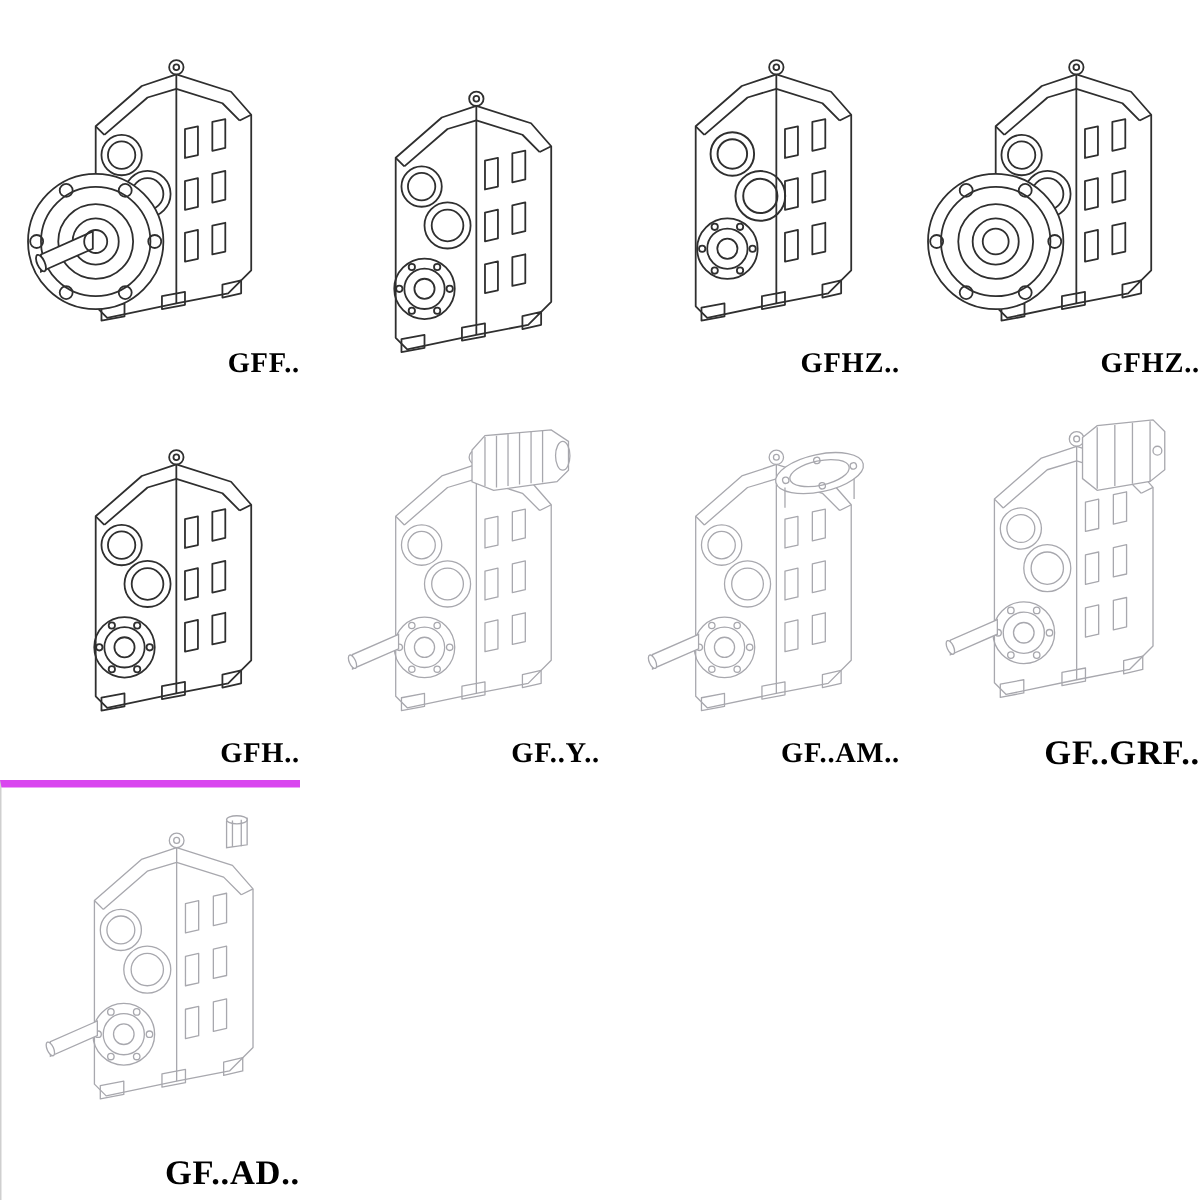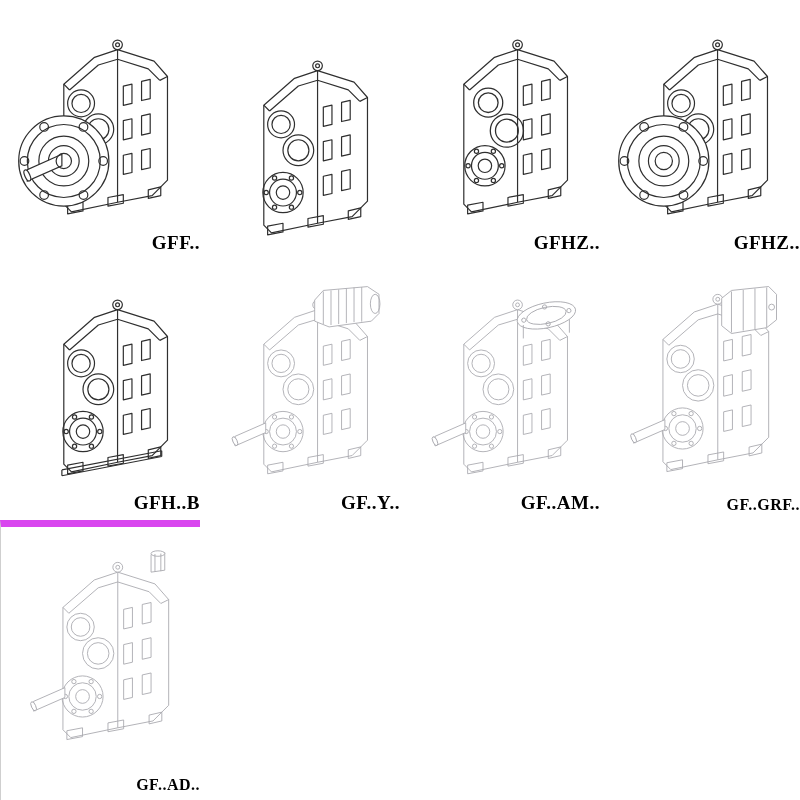--- a/index.html
+++ b/index.html
@@ -21,40 +21,40 @@
   .cell {
     display: flex;
     flex-direction: column;
     align-items: flex-end;
     justify-content: flex-end;
     padding-bottom: 6px;
     box-sizing: border-box;
   }
   .cell.boxed {
     border-left: 1px solid #cfcfcf;
-    border-top: 7px solid #d946ef;
+    border-top: 5px solid #d946ef;
     gap: 12px;
   }
   .drawing {
     width: 186px;
     height: 216px;
     display: block;
   }
   .row3 .drawing { height: 230px; }
   .solid { stroke: #2f2f2f; stroke-width: 1.25; }
   .ghost { stroke: #a8a8ae; stroke-width: 0.9; }
   .label {
     font-weight: bold;
     font-size: 19px;
     letter-spacing: 0.5px;
     color: #000;
     line-height: 1.1;
     white-space: nowrap;
   }
-  .label.large { font-size: 16px; }
+  .label.large { font-size: 23px; }
   .defs-holder { position: absolute; width: 0; height: 0; overflow: hidden; }
 </style>
 </head>
 <body>
 
 <svg class="defs-holder" aria-hidden="true">
   <defs>
     <g id="gb-body" stroke-linejoin="round">
       <path fill="#fff" d="M50,70 L82,42 L106,34 L144,46 L158,62 L158,170 L142,186 L106,193 L58,203 L50,195 Z"></path>
       <path fill="none" d="M106,34 L106,193"></path>
@@ -169,30 +169,29 @@
   <div class="cell">
     <svg class="drawing solid" viewBox="0 0 190 225">
       <use href="#gb-body"></use>
       <use href="#gb-bores"></use>
       <use href="#gb-flange"></use>
       <use href="#gb-hollow-center"></use>
     </svg>
     <div class="label">GFHZ..</div>
   </div>
 
-
-  <div class="cell">
-    <svg class="drawing solid" viewBox="0 0 190 225">
-      <use href="#gb-body"></use>
-      <use href="#gb-bores"></use>
-      <use href="#gb-bearing"></use>
-      <use href="#gb-base"></use>
-    </svg>
-    <div class="label">GFH..B</div>
-  </div>
+  <div class="cell">
+    <svg class="drawing solid" viewBox="0 0 190 225">
+      <use href="#gb-body"></use>
+      <use href="#gb-bores"></use>
+      <use href="#gb-bearing"></use>
+    </svg>
+    <div class="label">GFH..</div>
+  </div>
+
 
   <div class="cell">
     <svg class="drawing ghost" viewBox="0 0 190 225">
       <use href="#gb-body"></use>
       <use href="#gb-bores"></use>
       <use href="#gb-bearing"></use>
       <use href="#gb-ghostshaft"></use>
       <use href="#gb-motor"></use>
     </svg>
     <div class="label">GF..Y..</div>

